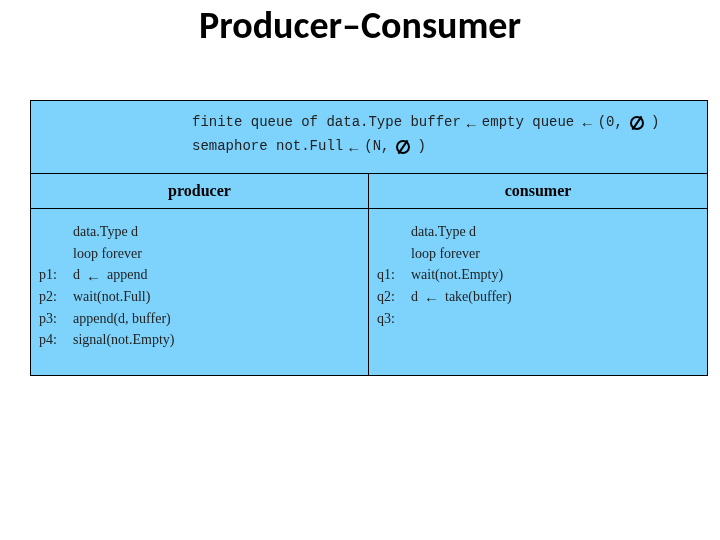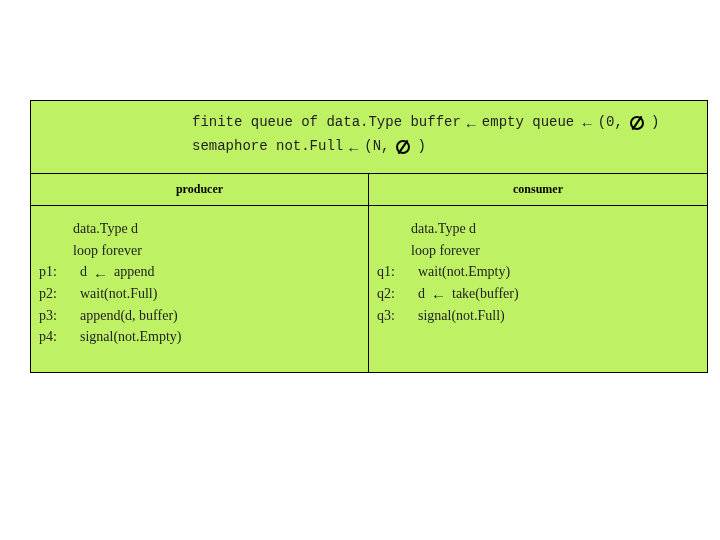--- a/index.html
+++ b/index.html
@@ -25,21 +25,21 @@
     padding-top: 6px;
     letter-spacing: 0px;
   }
   .frame {
     position: absolute;
     left: 30px;
     right: 12px;
     top: 100px;
     border: 1px solid #000;
     box-sizing: border-box;
-    background: #bef264;
+    background: #7dd3fc;
   }
   .shared {
     padding: 10px 6px 14px 6px;
     border-bottom: 1px solid #000;
   }
   .shared-inner {
     margin-left: 155px;
     font-family: "Courier New", Courier, monospace;
     font-size: 14px;
     color: #222;
@@ -85,55 +85,55 @@
     flex: 1 1 50%;
     box-sizing: border-box;
   }
   .col.left {
     border-right: 1px solid #000;
   }
   .colhead {
     text-align: center;
     font-family: Georgia, "Times New Roman", serif;
     font-weight: 700;
-    font-size: 12px;
+    font-size: 16px;
     padding: 8px 0;
     border-bottom: 1px solid #000;
   }
   .colbody {
     font-family: Liberation Serif, serif;
     font-size: 14px;
     color: #222;
     padding: 12px 8px 24px 8px;
     line-height: 1.55;
     white-space: nowrap;
   }
   .colbody .row {
     display: flex;
-    gap: 7px;
   }
   .colbody .lbl {
     width: 34px;
     flex: 0 0 34px;
   }
   .colbody .ind {
     padding-left: 34px;
   }
   .colbody .asn {
     display: inline-flex;
     align-items: center;
     gap: 6px;
   }
 </style>
 </head>
 <body>
 
 <div class="slide">
 
   <div class="title">
+    <div>Producer–Consumer</div>
   </div>
 
   <div class="frame">
 
     <div class="shared">
       <div class="shared-inner">
         <div class="asn">
           <span>finite queue of data.Type buffer</span>
           <span class="arrow">←</span>
           <span>empty queue</span>
@@ -196,21 +196,20 @@
           <div class="row">
             <span class="lbl">q2:</span>
             <span class="asn">
               <span>d</span>
               <span class="arrow">←</span>
               <span>take(buffer)</span>
             </span>
           </div>
           <div class="row">
             <span class="lbl">q3:</span>
-            <span>signal(not.Full)</span>
           </div>
         </div>
       </div>
 
     </div>
 
   </div>
 
 </div>
 

